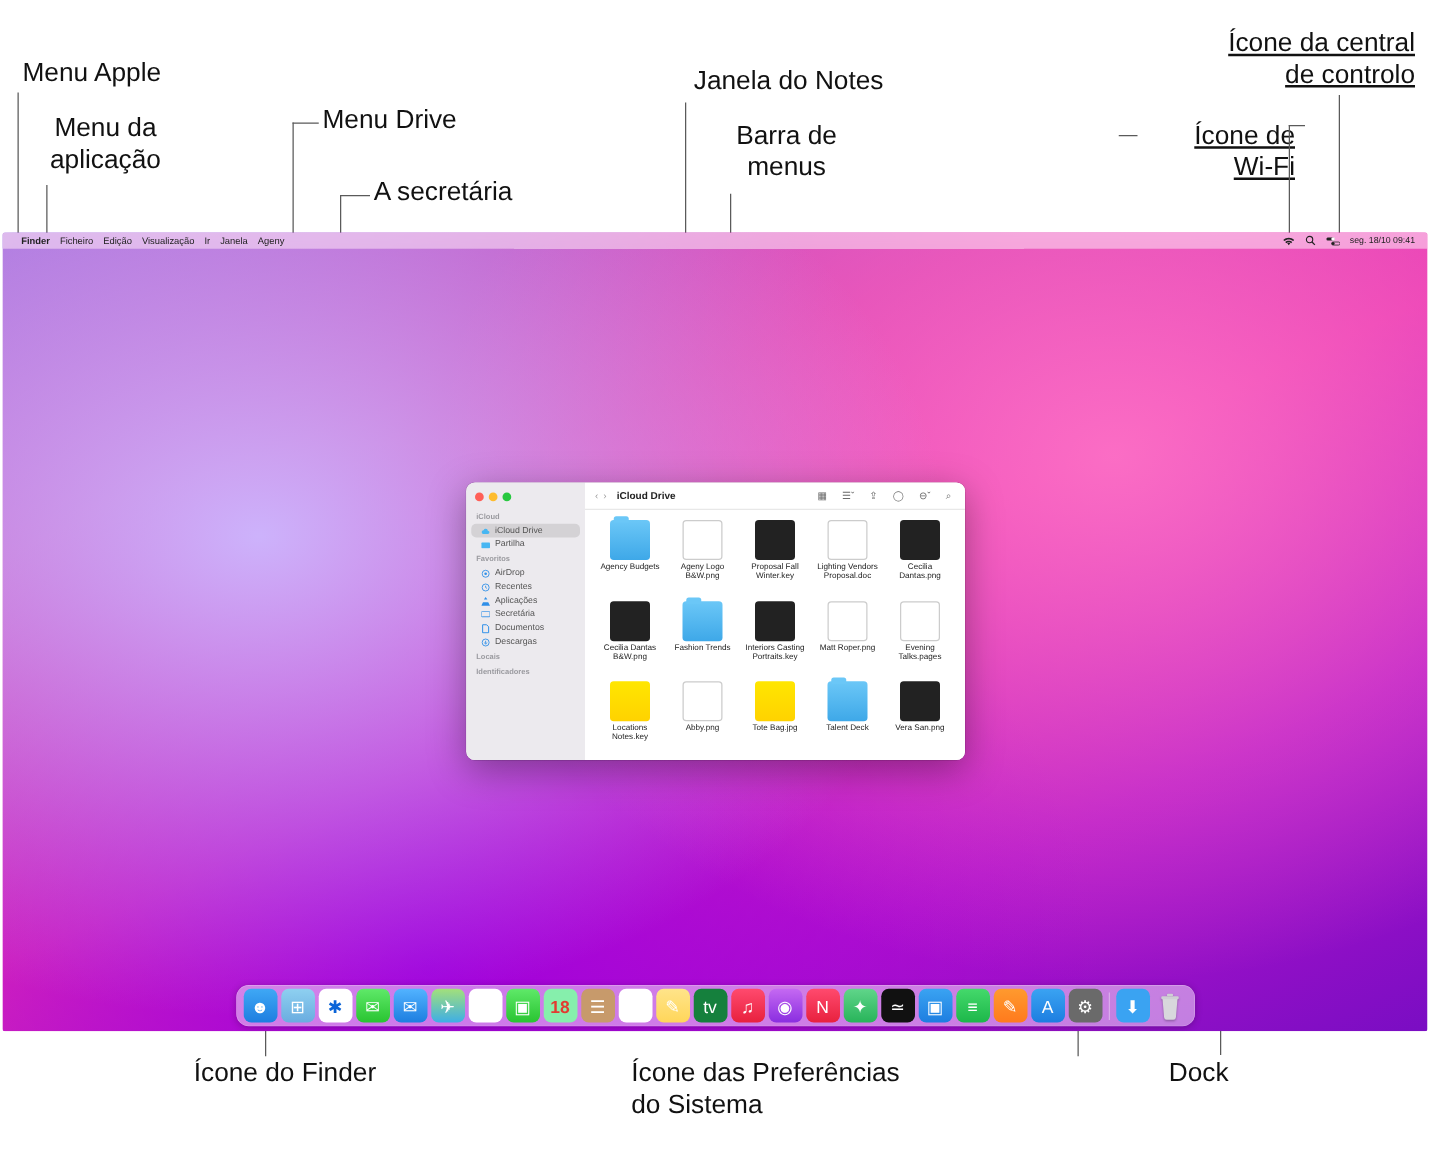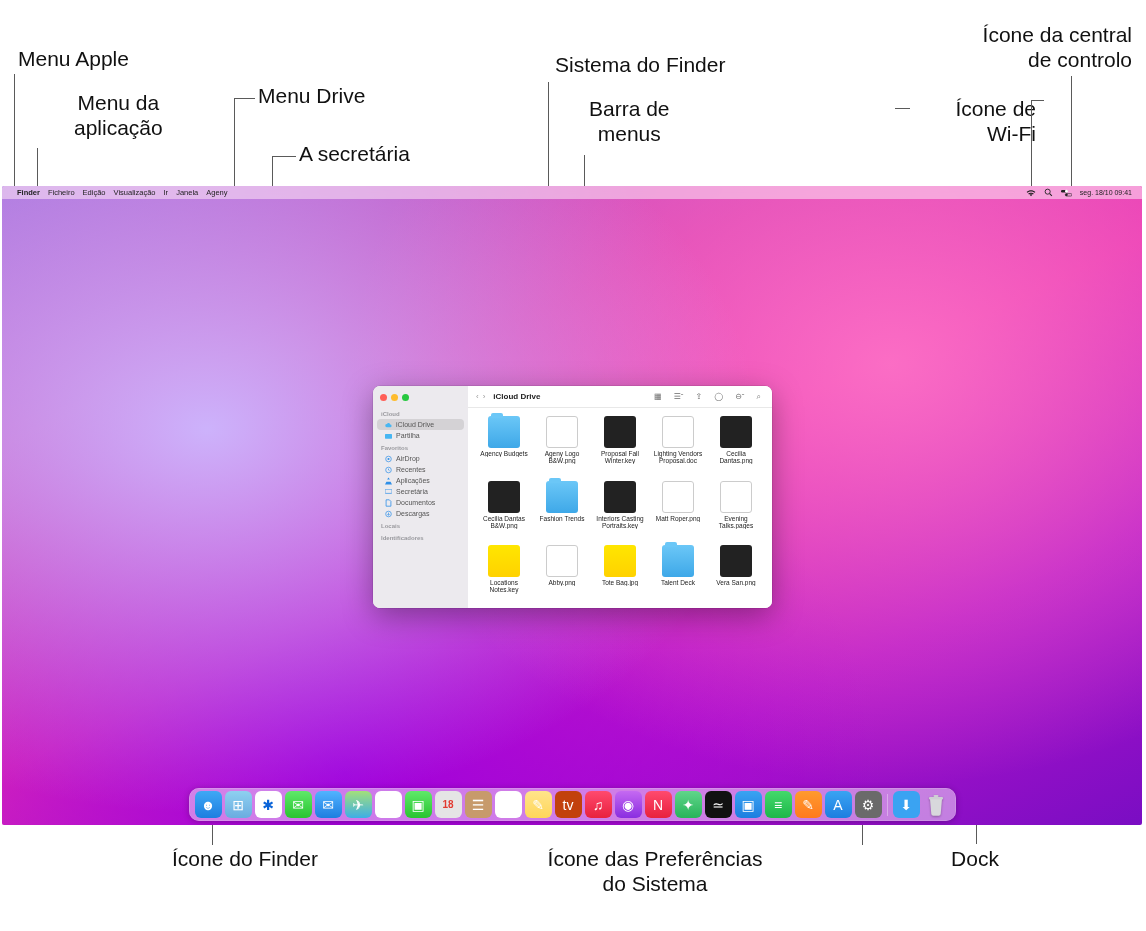--- a/index.html
+++ b/index.html
@@ -14,22 +14,22 @@
   }
   
   .callout {
     position: absolute;
     font-size: 21px;
     line-height: 1.2;
     color: #111;
     text-align: center;
     pointer-events: none;
   }
-  .callout.right { text-align: right; }
-  .callout.center { text-align: center; }
+  .callout.right { text-align: right; text-decoration: underline; }
+  .callout.center { text-align: left; }
   .leader {
     position: absolute;
     background: #5a5a5a;
     pointer-events: none;
   }
   .leader.v { width: 1px; }
   .leader.h { height: 1px; }
 
   
   .mac-frame {
@@ -153,47 +153,47 @@
   .dsep { width:1px; height:22px; background: rgba(255,255,255,0.35); margin: 0 2px;}
   
   .ic-finder{background:linear-gradient(#3fa8f5,#1d7ee0);}
   .ic-launchpad{background:linear-gradient(#8ed0f0,#6aace0);}
   .ic-safari{background:#fff; color:#0b64d8;}
   .ic-messages{background:linear-gradient(#5fe969,#29c431);}
   .ic-mail{background:linear-gradient(#52b3ff,#1d7ee0);}
   .ic-maps{background:linear-gradient(#a3e07a,#3eaee6);}
   .ic-photos{background:#fff;}
   .ic-facetime{background:linear-gradient(#5fe969,#29c431);}
-  .ic-calendar{background:#e5e5e5; color:#e23b30; font-size:10px; font-weight:700;}
+  .ic-calendar{background:#86efac; color:#e23b30; font-size:14px; font-weight:700;}
   .ic-contacts{background:#c79a6b;}
   .ic-reminders{background:#fff;}
   .ic-notes{background:linear-gradient(#ffe48a,#ffd65a);}
-  .ic-tv{background:#c2410c;}
+  .ic-tv{background:#15803d;}
   .ic-music{background:linear-gradient(#ff4a6e,#e8213e);}
   .ic-podcasts{background:linear-gradient(#c569f2,#8a2ee0);}
   .ic-news{background:linear-gradient(#ff4a6e,#e8213e);}
   .ic-books{background:linear-gradient(#60d58a,#28b45a);}
   .ic-stocks{background:#111;}
   .ic-keynote{background:linear-gradient(#3aa3f2,#1d7ee0);}
   .ic-numbers{background:linear-gradient(#44d96b,#1db74a);}
   .ic-pages{background:linear-gradient(#ff9a2e,#ff7a1d);}
   .ic-appstore{background:linear-gradient(#3aa3f2,#1d7ee0);}
   .ic-sysprefs{background:#6a6a6a;}
   .ic-downloads{background:#3aa3f2;}
   .ic-trash{background:transparent;}
   .ic-trash svg{filter:drop-shadow(0 1px 1px rgba(0,0,0,.3));}
 </style>
 </head>
 <body>
 
 <div class="callout" style="left:18px; top:46px;">Menu Apple</div>
-<div class="callout" style="left:40px; top:90px; white-space:pre;margin-left:34px;">Menu da<br>aplicação</div>
+<div class="callout" style="left:40px; top:90px; white-space:pre;">Menu da<br>aplicação</div>
 <div class="callout" style="left:258px; top:83px;">Menu Drive</div>
 <div class="callout" style="left:299px; top:141px;">A secretária</div>
-<div class="callout" style="left:555px; top:52px;">Sistema do Finder</div>
+<div class="callout" style="left:555px; top:52px;">Janela do Notes</div>
 <div class="callout" style="left:589px; top:96px; white-space:pre;">Barra de<br>menus</div>
 <div class="callout right" style="right:14px; top:22px; white-space:pre;">Ícone da central<br>de controlo</div>
 <div class="callout right" style="right:110px; top:96px; white-space:pre;">Ícone de<br>Wi-Fi</div>
 
 <div class="callout center" style="left:155px; top:846px; width:180px;">Ícone do Finder</div>
 <div class="callout center" style="left:505px; top:846px; width:300px; white-space:pre;">Ícone das Preferências<br>do Sistema</div>
 <div class="callout center" style="left:935px; top:846px; width:80px;">Dock</div>
 
 <div class="leader v" style="left:14px; top:74px; height:115px;"></div>
 <div class="leader v" style="left:37px; top:148px; height:41px;"></div>

